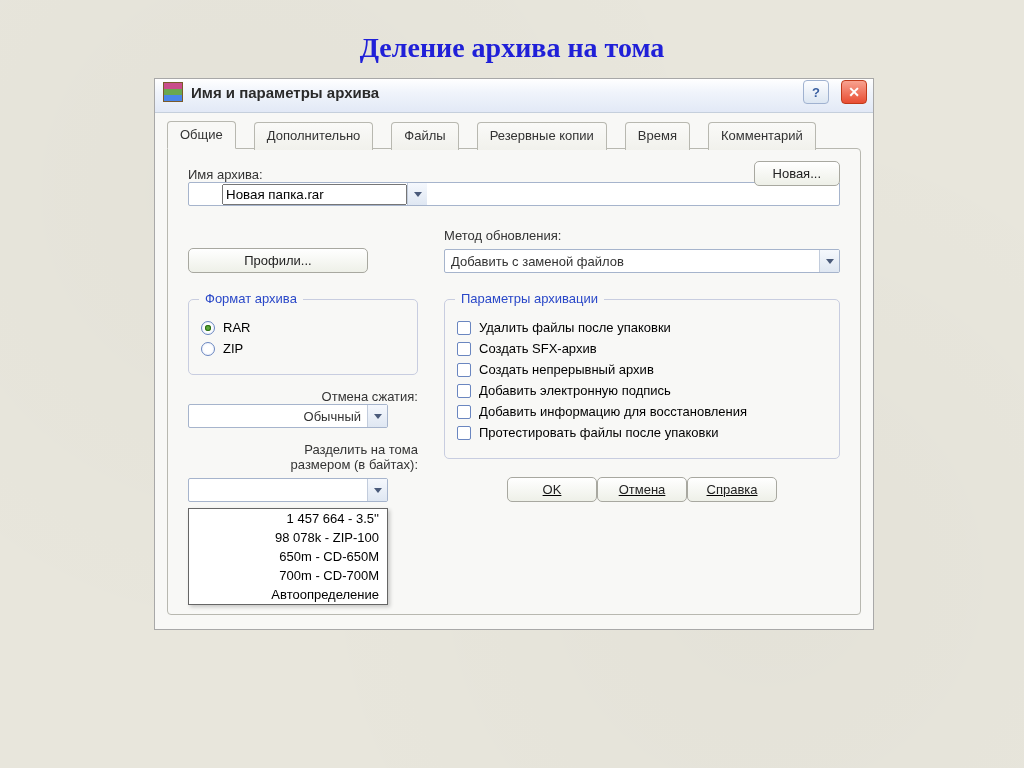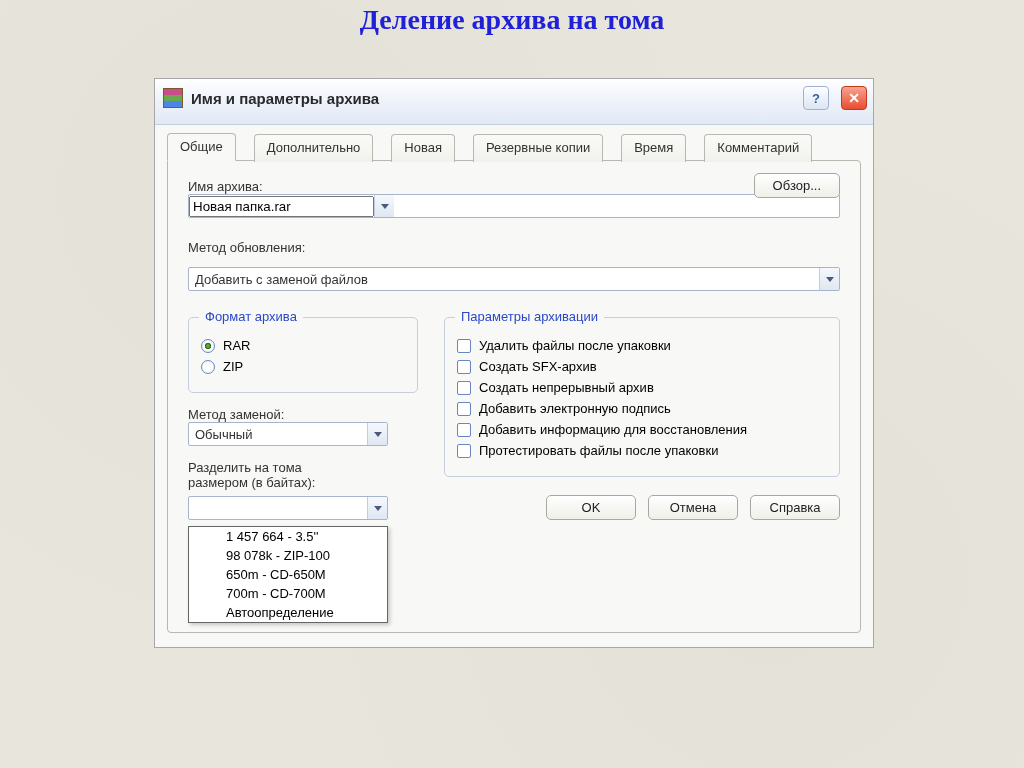--- a/index.html
+++ b/index.html
@@ -14,33 +14,33 @@
       radial-gradient(circle at 25% 25%, rgba(0,0,0,0.02) 0%, transparent 50%),
       radial-gradient(circle at 75% 75%, rgba(0,0,0,0.02) 0%, transparent 50%),
       #e8e6dc;
     position: relative;
   }
   .page-title {
     text-align: center;
     font-size: 28px;
     font-weight: bold;
     color: #2020d8;
-    padding: 4px 0 10px 0;
+    padding: 32px 0 10px 0;
     font-family: "Times New Roman", serif;
   }
   .dialog-frame {
     position: absolute;
     left: 154px;
     top: 78px;
     width: 720px;
     border: 1px solid #a8a8a8;
     background: #fff;
   }
   .titlebar {
-    height: 46px;
+    height: 34px;
     background: linear-gradient(to bottom, #ffffff 0%, #f0f4fb 40%, #e2e9f6 100%);
     border-bottom: 1px solid #c5cfdc;
     display: flex;
     align-items: center;
     padding: 0 6px 7px 8px;
     gap: 8px;
   }
   .titlebar .app-icon {
     width: 20px; height: 20px;
     display:flex; flex-direction:column;
@@ -189,40 +189,41 @@
   .check .box {
     width:14px;height:14px;
     border:1px solid #6a86c0;
     background:#fff;
     border-radius:2px;
   }
 
   .two-col {
     display:flex; gap:26px; margin-top:20px;
   }
-  .col-left { width: 230px; }
+  .col-left { width: 230px; text-align: right; }
   .col-right { flex:1; }
 
   .dropdown-list {
     position:absolute;
     background:#fff;
     border:1px solid #666;
     box-shadow:2px 2px 4px rgba(0,0,0,0.2);
     font-size:13px;
     z-index:20;
   }
   .dropdown-list .opt{
     padding:2px 8px;
     white-space:nowrap;
     cursor:pointer;
   }
 
   .buttonbar {
-    display:flex; justify-content:flex-end; gap:12px;
+    display:flex; justify-content:center; 
     margin-top:18px;
+    text-decoration:underline;
   }
   .buttonbar .btn{min-width:90px;}
 
   .top-right-browse{
     position:absolute; right:20px; top:12px;
   }
 </style>
 </head>
 <body>
 
@@ -241,42 +242,45 @@
     <div class="win-btn win-close">
         <span class="x-line"></span>
       </div>
   </div>
 
   <div class="client">
 
     <div class="tabstrip">
       <div class="tab active">Общие</div>
       <div class="tab">Дополнительно</div>
-      <div class="tab">Новая</div>
+      <div class="tab">Файлы</div>
       <div class="tab">Резервные копии</div>
       <div class="tab">Время</div>
       <div class="tab">Комментарий</div>
     </div>
 
     <div class="tabpanel">
 
-      <div class="btn top-right-browse">Обзор...</div>
+      <div class="btn top-right-browse">Новая...</div>
 
       <div class="lbl" style="">Имя архива:</div>
 
-      <div class="combo" style="width:100%;">
+      <div class="combo" style="width:100%;padding-left:33px;">
         <input type="text" value="Новая папка.rar" style="">
         <div class="dd">
             <span class="chev"></span>
           </div>
       </div>
 
       <div style="display:flex; gap:26px; margin-top:22px; align-items:flex-end;">
+        <div style="width:230px;">
+          <div class="btn" style="width:180px;">Профили...</div>
+        </div>
         <div style="flex:1;">
-          <div class="lbl" style="margin-bottom:12px;">Метод обновления:</div>
+          <div class="lbl" style="margin-bottom:6px;">Метод обновления:</div>
           <div class="combo">
             <div class="value">Добавить с заменой файлов</div>
             <div class="dd">
                 <span class="chev"></span>
               </div>
           </div>
         </div>
       </div>
 
       <div class="two-col">
@@ -287,21 +291,21 @@
             <div class="radio selected">
               <span class="dot"></span>
               <span>RAR</span>
             </div>
             <div class="radio">
               <span class="dot"></span>
               <span>ZIP</span>
             </div>
           </div>
 
-          <div class="lbl" style="margin-top:14px;">Метод заменой:</div>
+          <div class="lbl" style="margin-top:14px;">Отмена сжатия:</div>
           <div class="combo" style="margin-top:0; width:200px;">
             <div class="value">Обычный</div>
             <div class="dd">
                 <span class="chev"></span>
               </div>
           </div>
 
           <div class="lbl" style="margin-top:14px;">Разделить на тома</div>
           <div class="lbl">размером (в байтах):</div>
 

